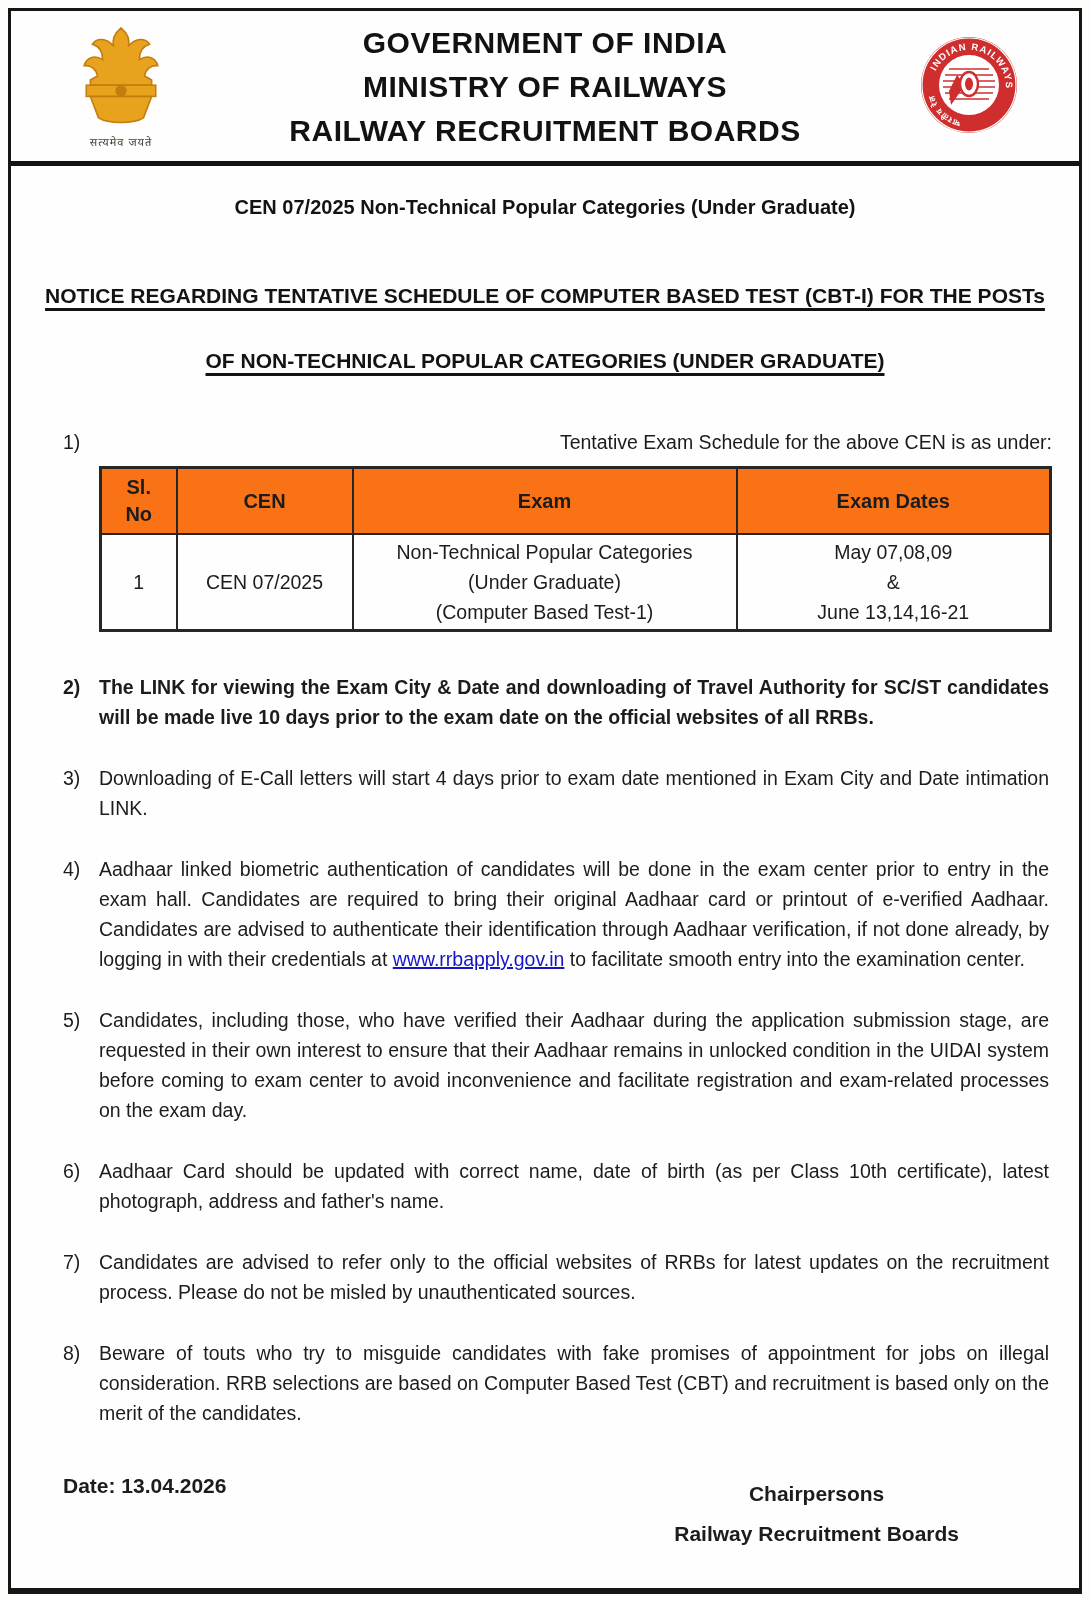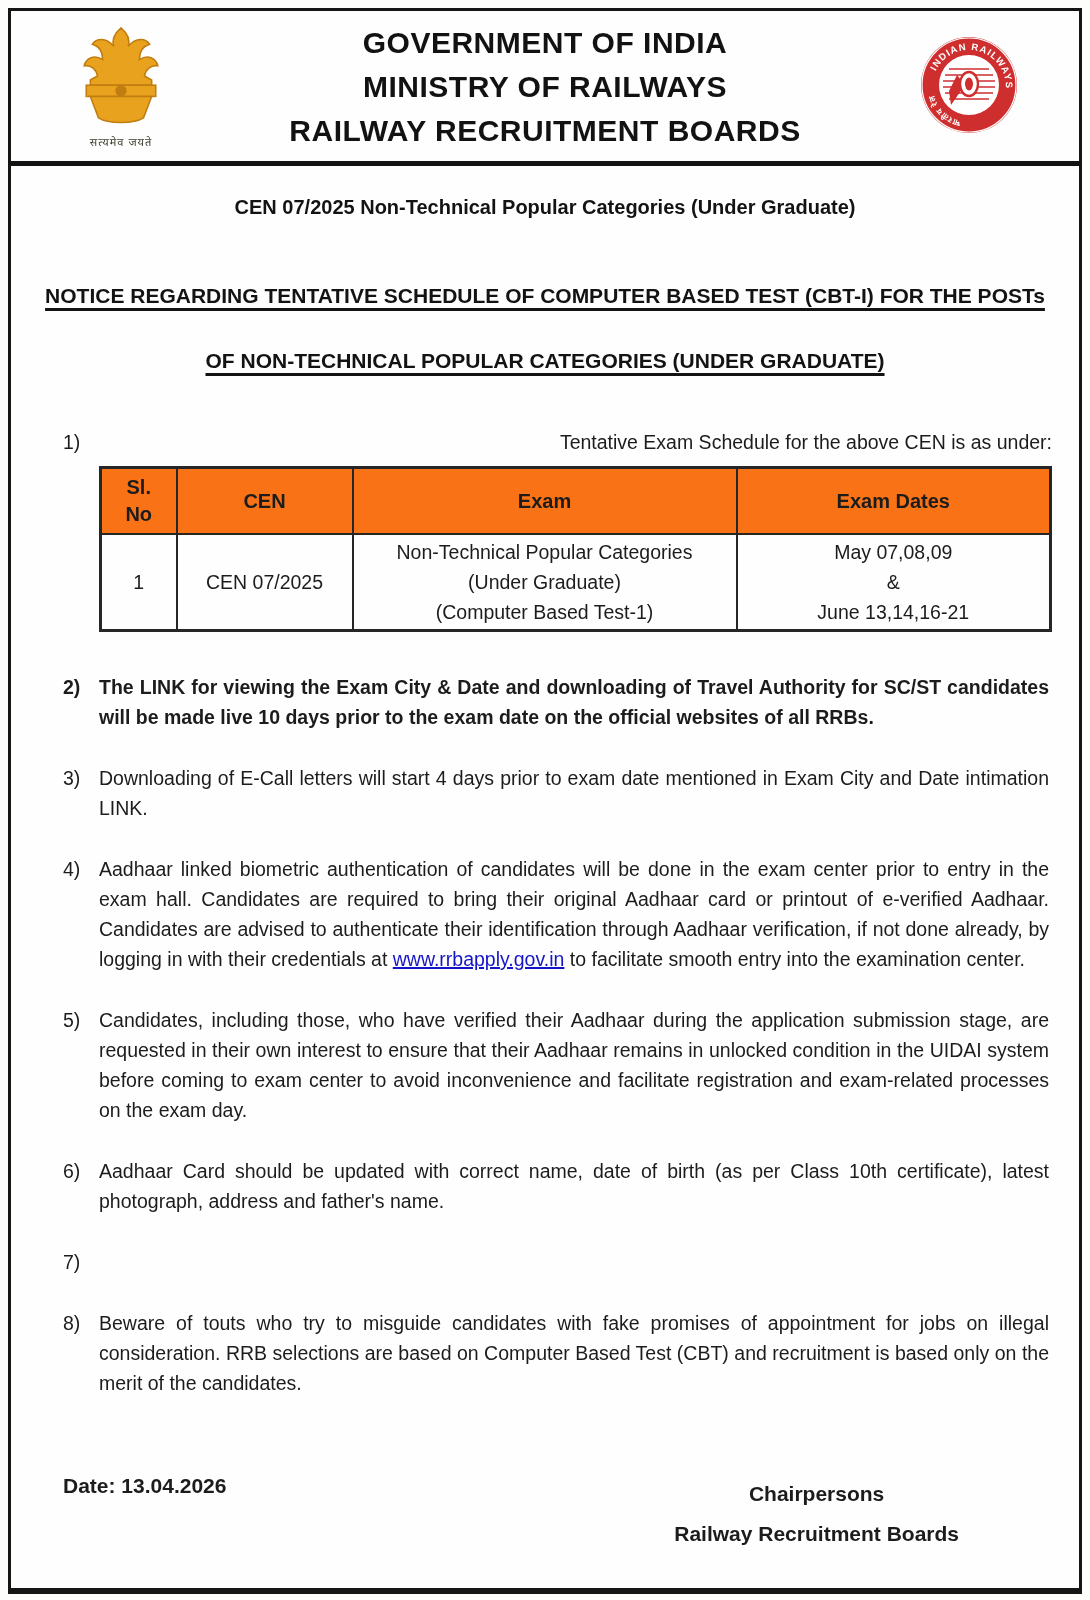--- a/index.html
+++ b/index.html
@@ -256,20 +256,21 @@
         <div class="text">Candidates, including those, who have verified their Aadhaar during the application submission stage, are requested in their own interest to ensure that their Aadhaar remains in unlocked condition in the UIDAI system before coming to exam center to avoid inconvenience and facilitate registration and exam-related processes on the exam day.</div>
       </div>
 
       <div class="item">
         <span class="num">6)</span>
         <div class="text">Aadhaar Card should be updated with correct name, date of birth (as per Class 10th certificate), latest photograph, address and father's name.</div>
       </div>
 
       <div class="item">
         <span class="num">7)</span>
+        <div class="text">Candidates are advised to refer only to the official websites of RRBs for latest updates on the recruitment process. Please do not be misled by unauthenticated sources.</div>
       </div>
 
       <div class="item">
         <span class="num">8)</span>
         <div class="text">Beware of touts who try to misguide candidates with fake promises of appointment for jobs on illegal consideration. RRB selections are based on Computer Based Test (CBT) and recruitment is based only on the merit of the candidates.</div>
       </div>
 
     </div>
 
     <div class="footer">

